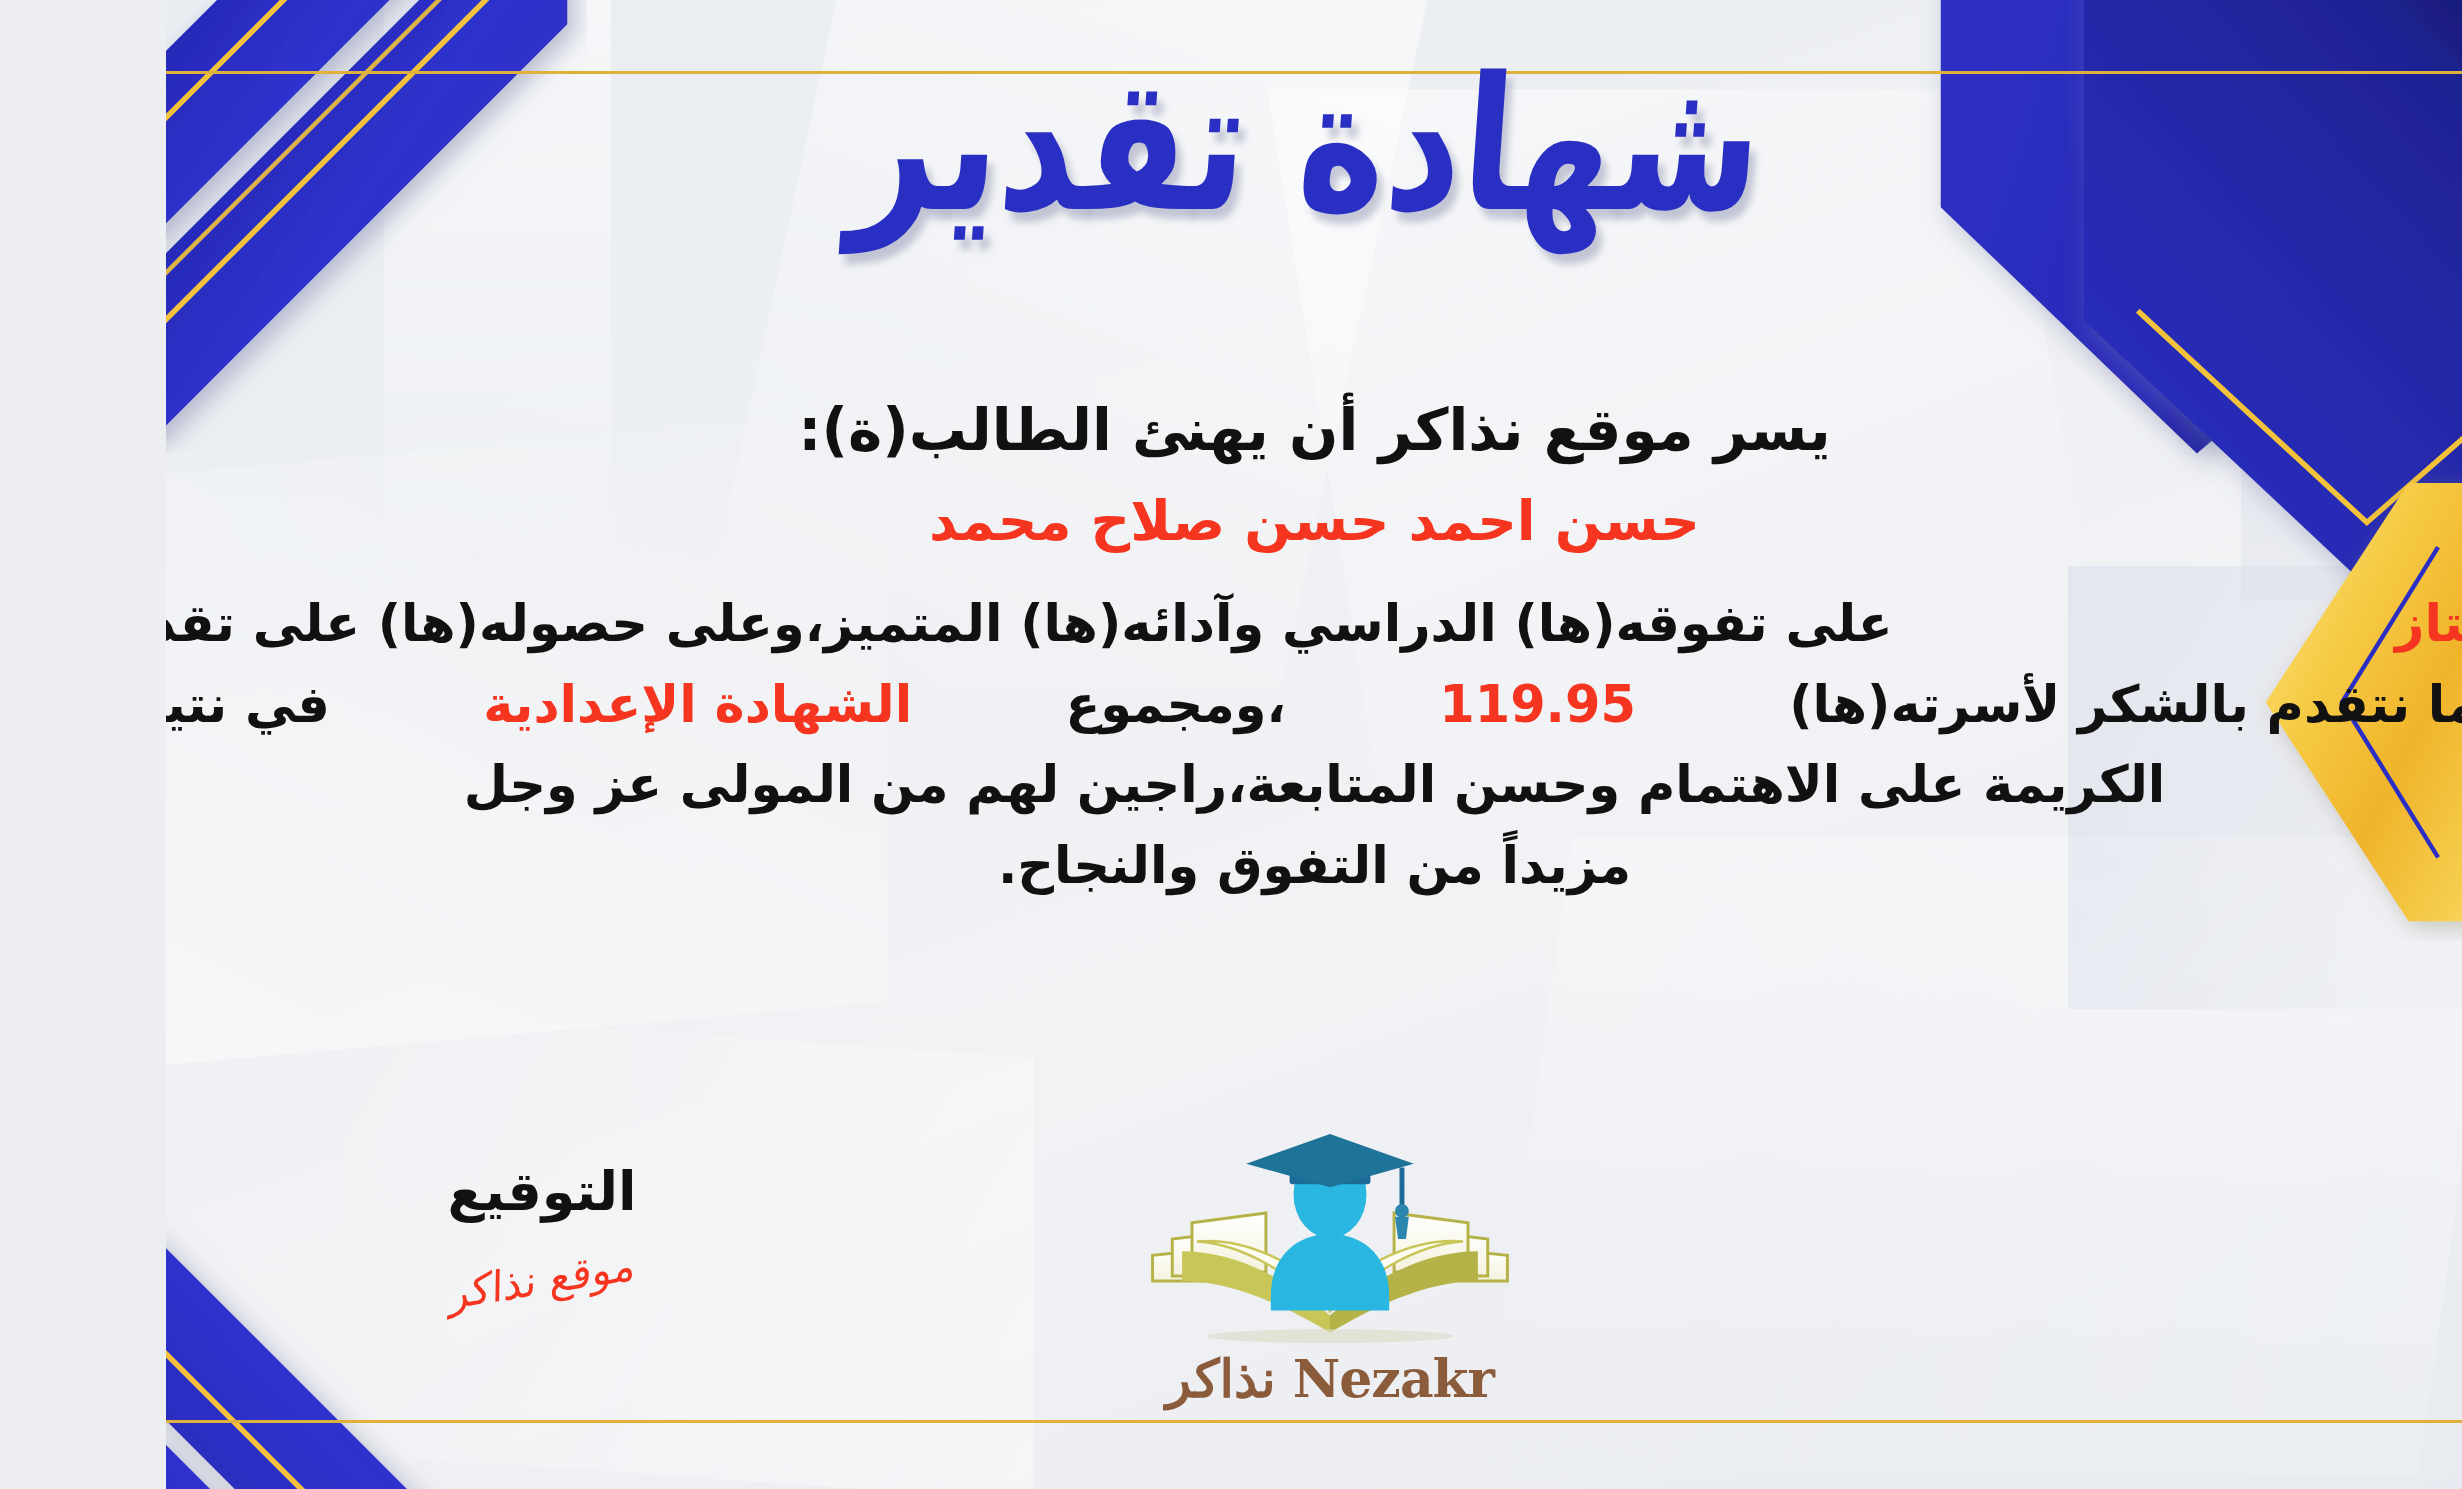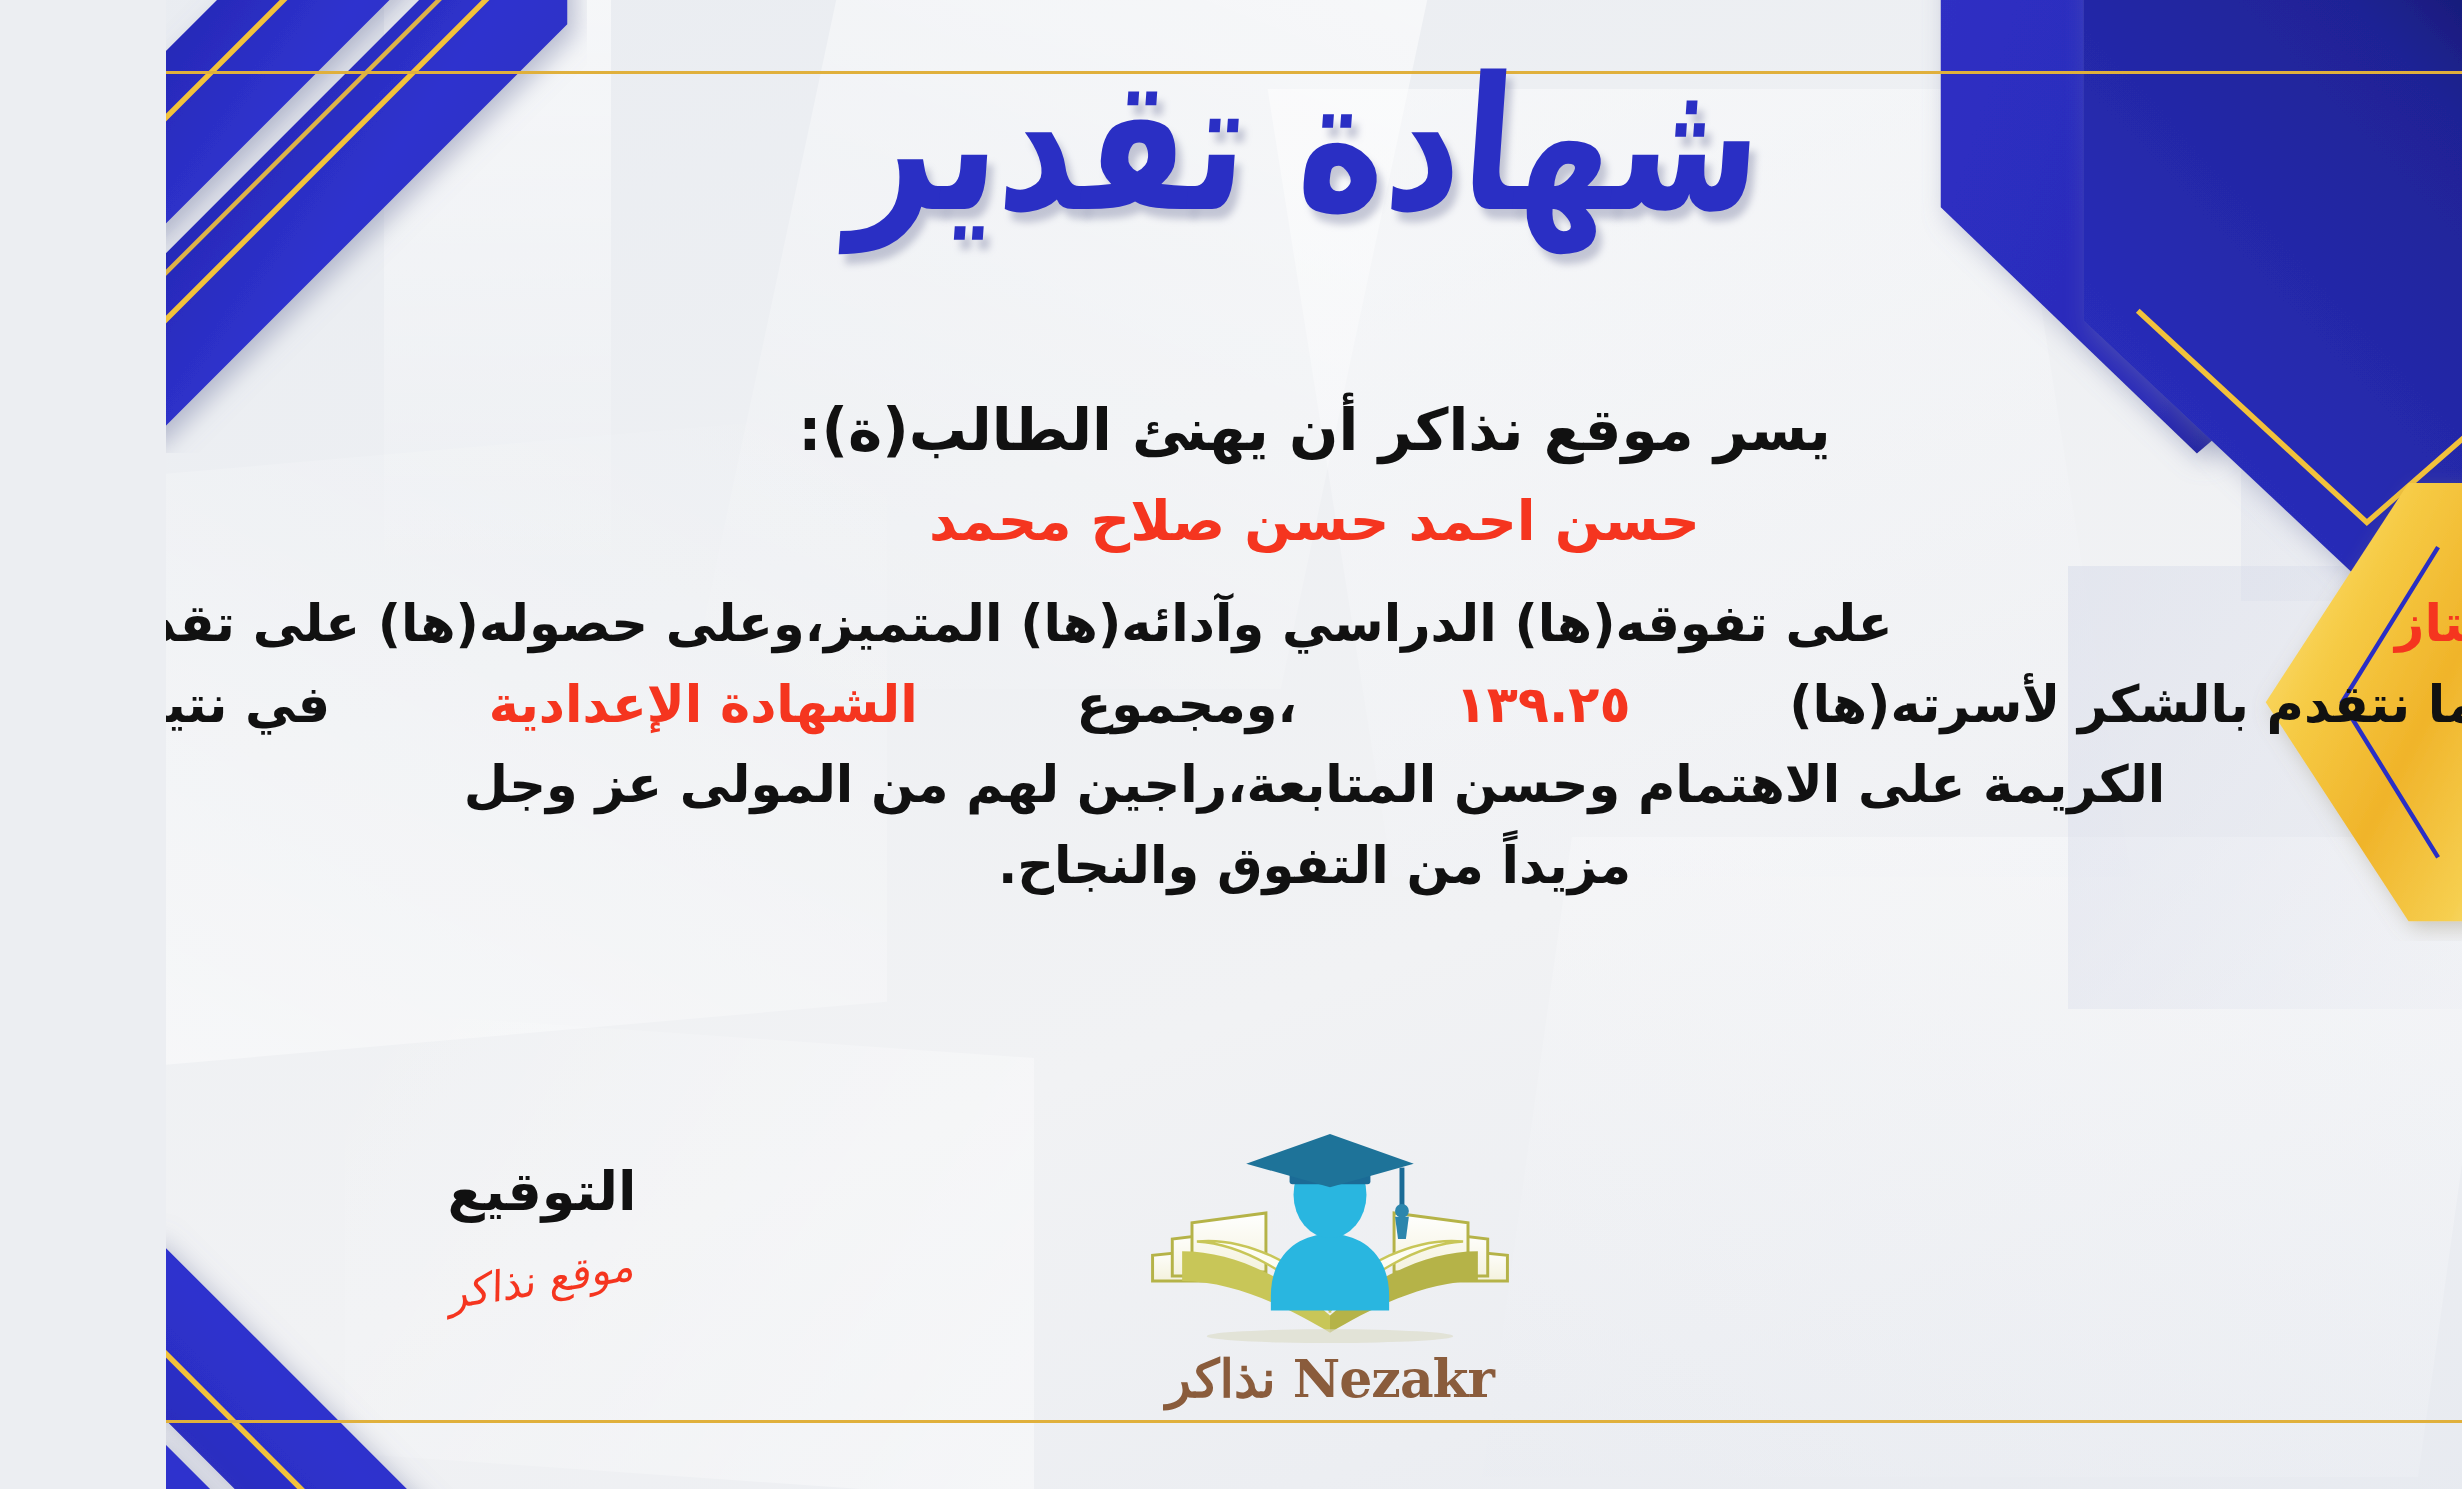--- a/index.html
+++ b/index.html
@@ -210,21 +210,21 @@
 
   <div class="para">
 
     <span class="ln justify">
       <span class="hl">ممتاز</span>
       <span>على تفوقه(ها) الدراسي وآدائه(ها) المتميز،وعلى حصوله(ها) على تقدير</span>
     </span>
 
     <span class="ln justify">
       <span>،كما نتقدم بالشكر لأسرته(ها)</span>
-      <span class="hl">١٣٩.٢٥</span>
+      <span class="hl">119.95</span>
       <span>،ومجموع</span>
       <span class="hl">الشهادة الإعدادية</span>
       <span>في نتيجة</span>
     </span>
 
     <span class="ln">الكريمة على الاهتمام وحسن المتابعة،راجين لهم من المولى عز وجل</span>
     <span class="ln">مزيداً من التفوق والنجاح.</span>
   </div>
 </div>
 

